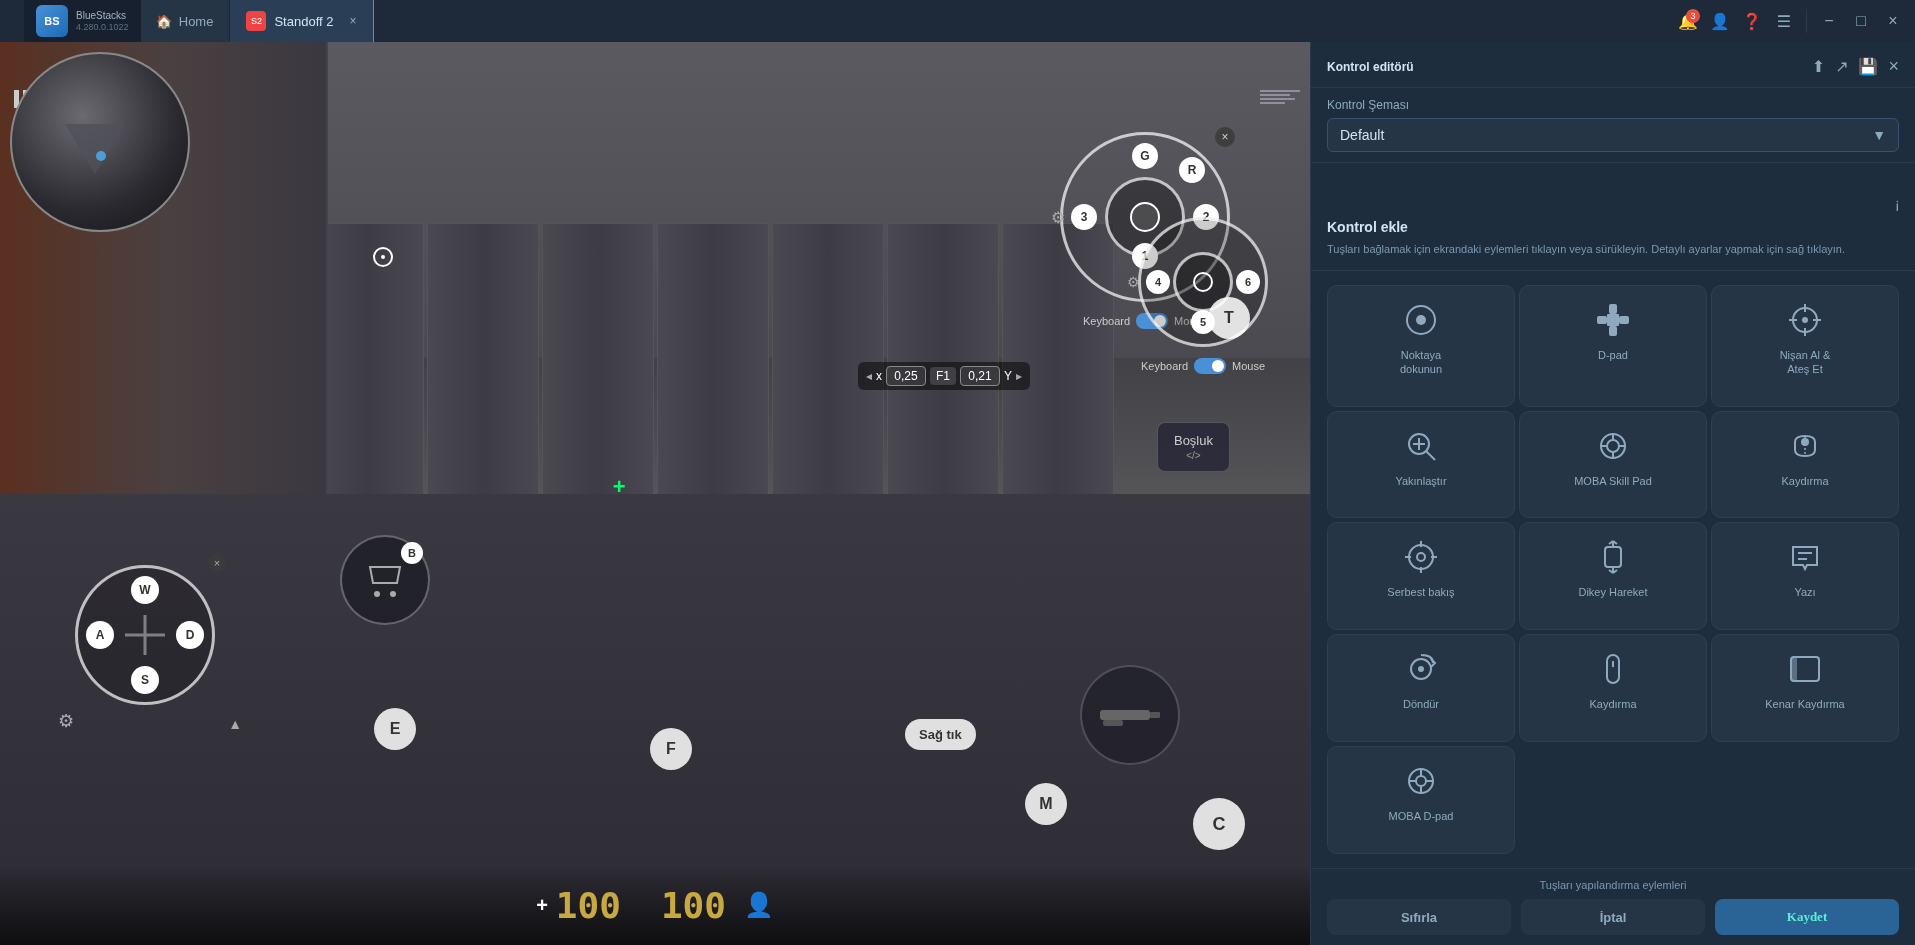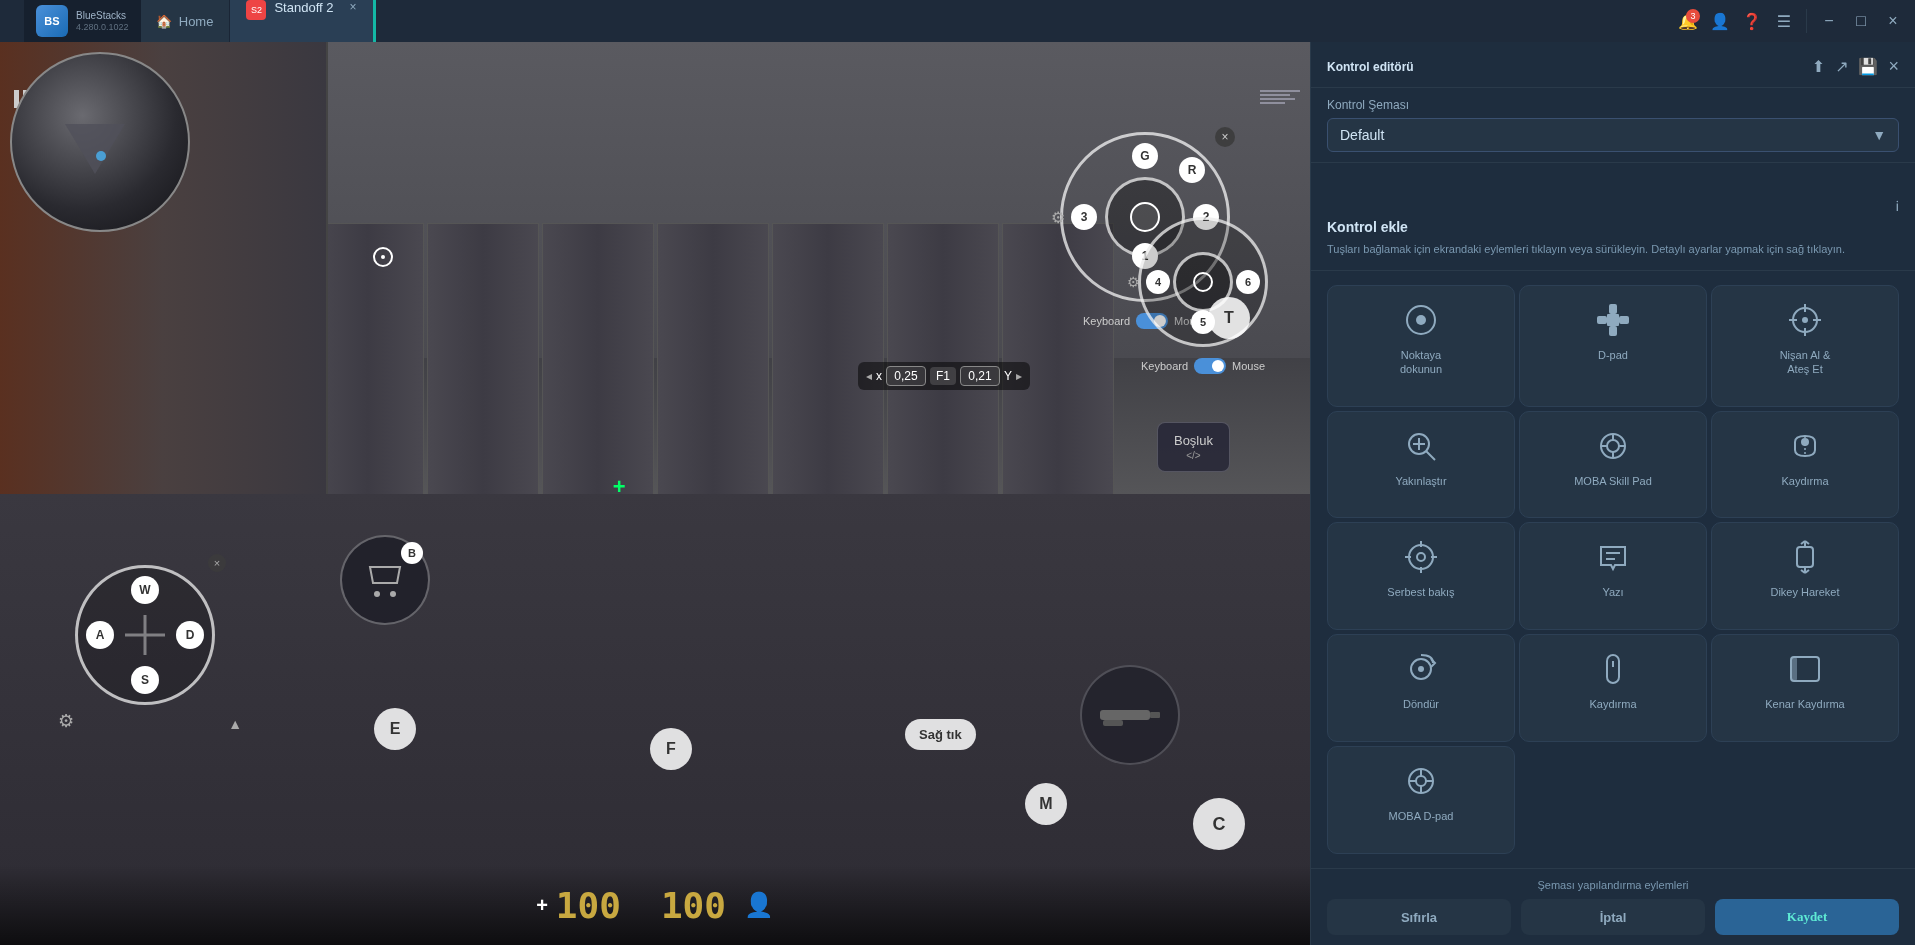--- a/index.html
+++ b/index.html
@@ -37,26 +37,26 @@
 
     .tab-home {
       display: flex; align-items: center; gap: 6px;
       padding: 0 16px; height: 100%;
       background: #253545;
       color: #8faabf;
       font-size: 13px;
       border-right: 1px solid #1a2535;
     }
     .tab-game {
-      display: flex; gap: 8px;
+      display: flex; align-items: center; gap: 8px;
       padding: 0 16px; height: 100%;
       background: #2a3f55;
       color: #d0e4f4;
       font-size: 13px;
-      border-right: 3px solid #14b8a6;
+      border-right: 1px solid #14b8a6;
     }
     .tab-icon {
       width: 20px; height: 20px;
       background: #e44;
       border-radius: 4px;
       display: flex; align-items: center; justify-content: center;
       font-size: 9px; color: white;
     }
 
     .title-bar-spacer { flex: 1; }
@@ -997,46 +997,46 @@
           <line x1="2" y1="18" x2="8" y2="18" stroke="#8faabf" stroke-width="2"></line>
           <line x1="28" y1="18" x2="34" y2="18" stroke="#8faabf" stroke-width="2"></line>
         </svg>
       </div>
       <span class="control-label">Serbest bakış</span>
     </div>
 
     <div class="control-item">
       <div class="control-icon">
         <svg width="36" height="36" viewBox="0 0 36 36">
-          <path d="M6 8 L30 8 L30 26 L20 26 L18 30 L16 26 L6 26 Z" stroke="#8faabf" stroke-width="2" fill="none"></path>
-          <line x1="11" y1="14" x2="25" y2="14" stroke="#8faabf" stroke-width="2"></line>
-          <line x1="11" y1="20" x2="20" y2="20" stroke="#8faabf" stroke-width="2"></line>
-        </svg>
-      </div>
-      <span class="control-label">Yazı</span>
-    </div>
-
-    <div class="control-item">
-      <div class="control-icon">
-        <svg width="36" height="36" viewBox="0 0 36 36">
           <rect x="10" y="8" width="16" height="20" rx="3" stroke="#8faabf" stroke-width="2" fill="none"></rect>
           <line x1="18" y1="2" x2="18" y2="8" stroke="#8faabf" stroke-width="2"></line>
           <line x1="14" y1="5" x2="18" y2="2" stroke="#8faabf" stroke-width="2"></line>
           <line x1="22" y1="5" x2="18" y2="2" stroke="#8faabf" stroke-width="2"></line>
           <line x1="18" y1="28" x2="18" y2="34" stroke="#8faabf" stroke-width="2"></line>
           <line x1="14" y1="31" x2="18" y2="34" stroke="#8faabf" stroke-width="2"></line>
           <line x1="22" y1="31" x2="18" y2="34" stroke="#8faabf" stroke-width="2"></line>
         </svg>
       </div>
       <span class="control-label">Dikey Hareket</span>
     </div>
 
     <div class="control-item">
       <div class="control-icon">
         <svg width="36" height="36" viewBox="0 0 36 36">
+          <path d="M6 8 L30 8 L30 26 L20 26 L18 30 L16 26 L6 26 Z" stroke="#8faabf" stroke-width="2" fill="none"></path>
+          <line x1="11" y1="14" x2="25" y2="14" stroke="#8faabf" stroke-width="2"></line>
+          <line x1="11" y1="20" x2="20" y2="20" stroke="#8faabf" stroke-width="2"></line>
+        </svg>
+      </div>
+      <span class="control-label">Yazı</span>
+    </div>
+
+    <div class="control-item">
+      <div class="control-icon">
+        <svg width="36" height="36" viewBox="0 0 36 36">
           <circle cx="18" cy="18" r="10" stroke="#8faabf" stroke-width="2" fill="none"></circle>
           <path d="M28 8 L32 12 L28 16" stroke="#8faabf" stroke-width="2" fill="none"></path>
           <path d="M30 12 Q30 4 18 4" stroke="#8faabf" stroke-width="2" fill="none"></path>
           <circle cx="18" cy="18" r="3" fill="#8faabf"></circle>
         </svg>
       </div>
       <span class="control-label">Döndür</span>
     </div>
 
     <div class="control-item">
@@ -1069,20 +1069,20 @@
           <line x1="6" y1="18" x2="13" y2="18" stroke="#8faabf" stroke-width="2"></line>
           <line x1="23" y1="18" x2="30" y2="18" stroke="#8faabf" stroke-width="2"></line>
         </svg>
       </div>
       <span class="control-label">MOBA D-pad</span>
     </div>
 
   </div>
 
   <div class="panel-footer">
-    <div class="current-config-label">Şeması yapılandırma eylemleri</div>
+    <div class="current-config-label">Tuşları yapılandırma eylemleri</div>
     <div class="footer-buttons">
       <button class="footer-btn btn-reset">Sıfırla</button>
       <button class="footer-btn btn-cancel">İptal</button>
       <button class="footer-btn btn-save">Kaydet</button>
     </div>
   </div>
 </div>
 
 </body></html>

